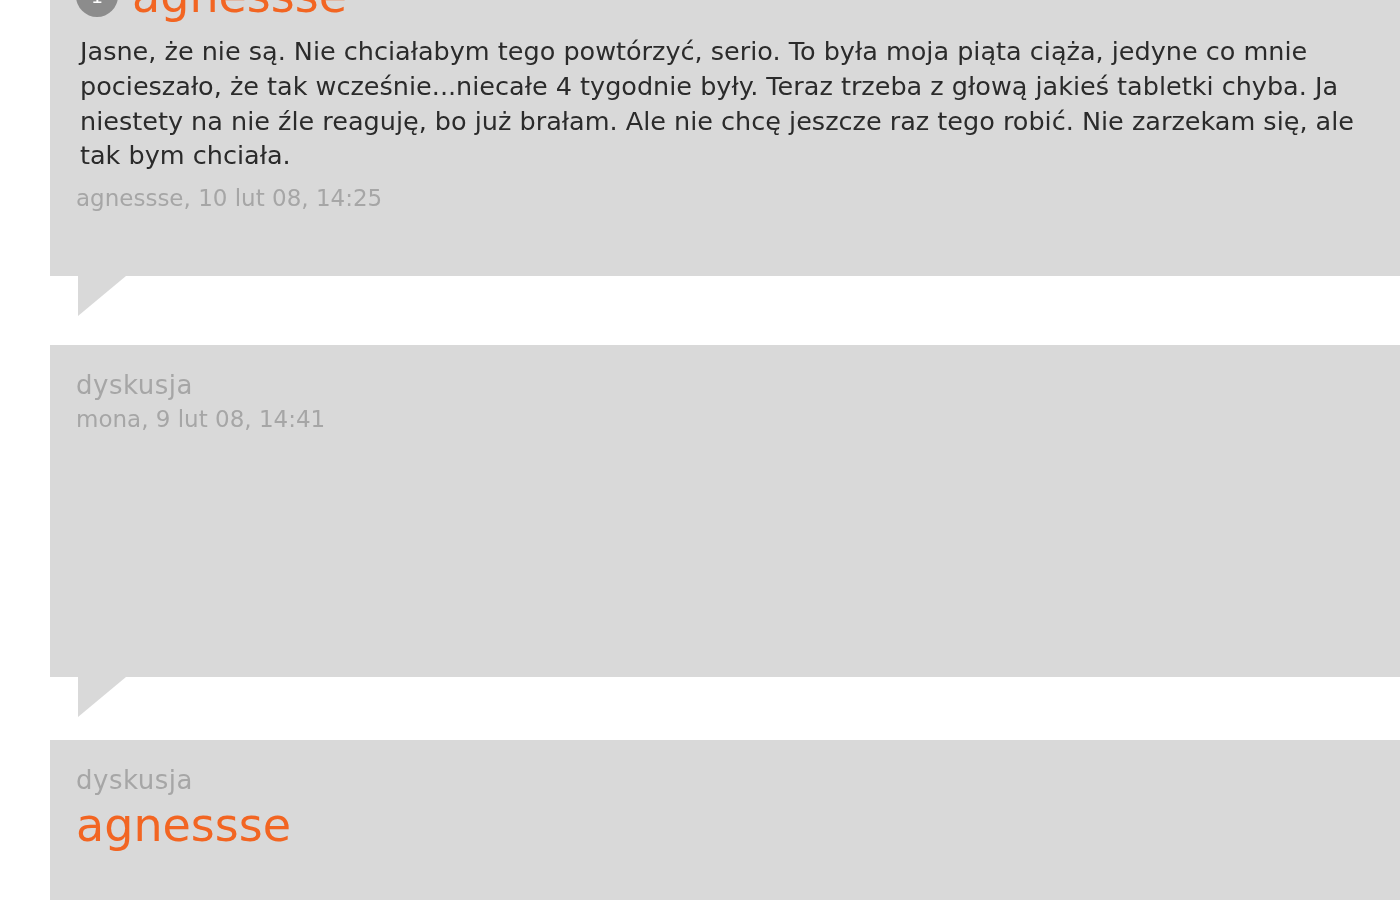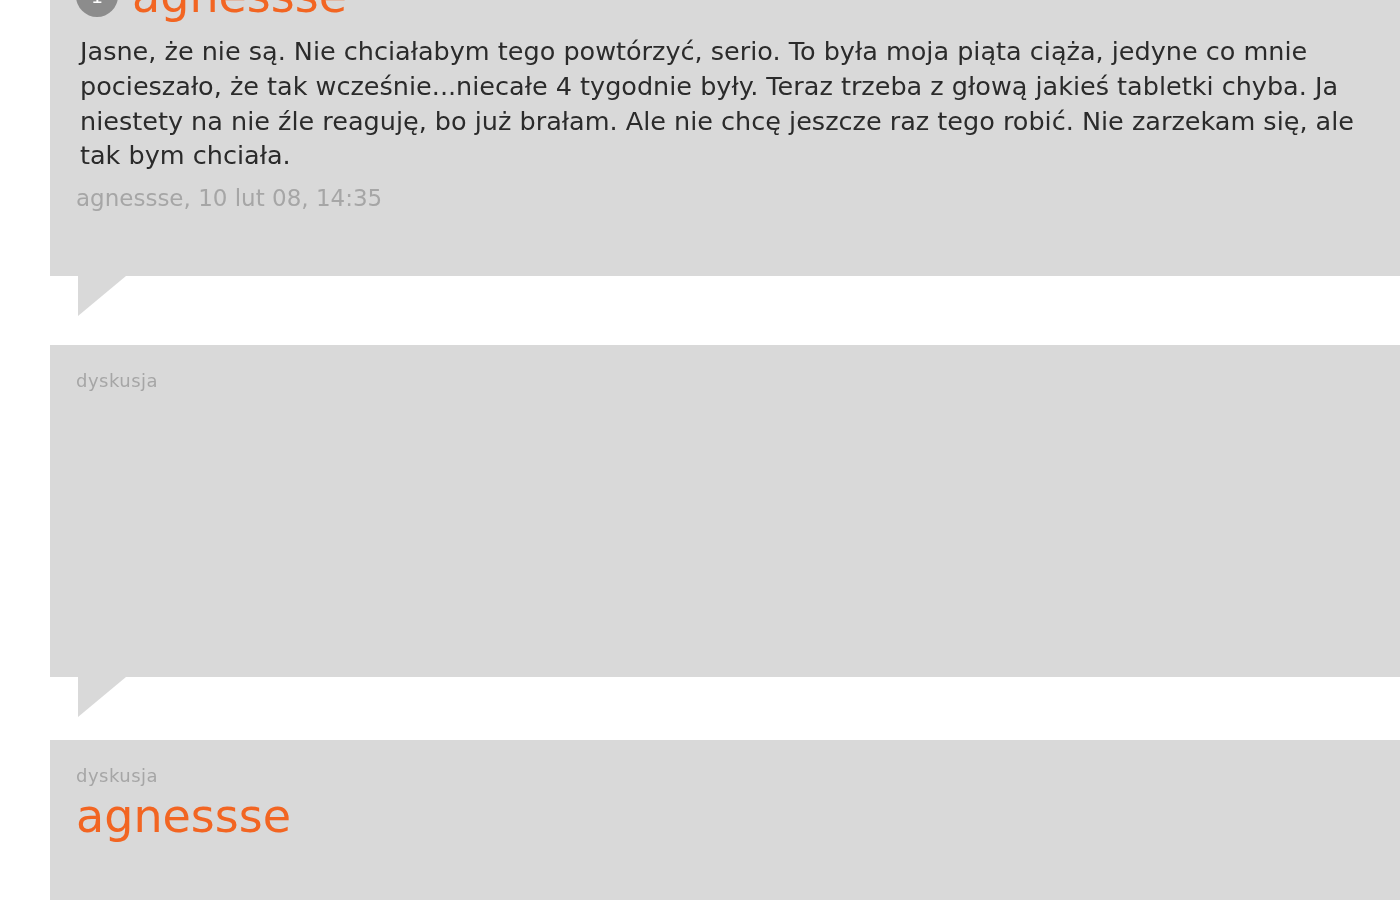--- a/index.html
+++ b/index.html
@@ -33,21 +33,21 @@
   .tail {
     position: absolute;
     left: 78px;
     width: 48px;
     height: 40px;
     background: #d9d9d9;
     clip-path: polygon(0 0, 100% 0, 0 100%);
   }
 
   .kicker {
-    font-size: 18px;
+    font-size: 26px;
     color: #a6a6a6;
     letter-spacing: 0.5px;
     line-height: 1.1;
     margin: 0 0 6px 0;
     font-family: "DejaVu Sans", sans-serif;
   }
 
   .title {
     font-size: 46px;
     color: #f26522;
@@ -106,26 +106,27 @@
 <body>
 
 <div id="page">
 
   <div class="post" id="post-1">
     <h2 class="title">
       <span class="badge">1</span>
       <span>agnessse</span>
     </h2>
     <p class="body">Jasne, że nie są. Nie chciałabym tego powtórzyć, serio. To była moja piąta ciąża, jedyne co mnie pocieszało, że tak wcześnie...niecałe 4 tygodnie były. Teraz trzeba z głową jakieś tabletki chyba. Ja niestety na nie źle reaguję, bo już brałam. Ale nie chcę jeszcze raz tego robić. Nie zarzekam się, ale tak bym chciała.</p>
-    <p class="meta">agnessse, 10 lut 08, 14:35</p>
+    <p class="meta">agnessse, 10 lut 08, 14:25</p>
   </div>
   <div class="tail" id="tail-1"></div>
 
   <div class="post" id="post-2">
     <p class="kicker">dyskusja</p>
+    <p class="meta">mona, 9 lut 08, 14:41</p>
   </div>
   <div class="tail" id="tail-2"></div>
 
   <div class="post" id="post-3">
     <p class="kicker">dyskusja</p>
     <h2 class="title">
       <span>agnessse</span>
     </h2>
     <p class="body"></p>
   </div>

